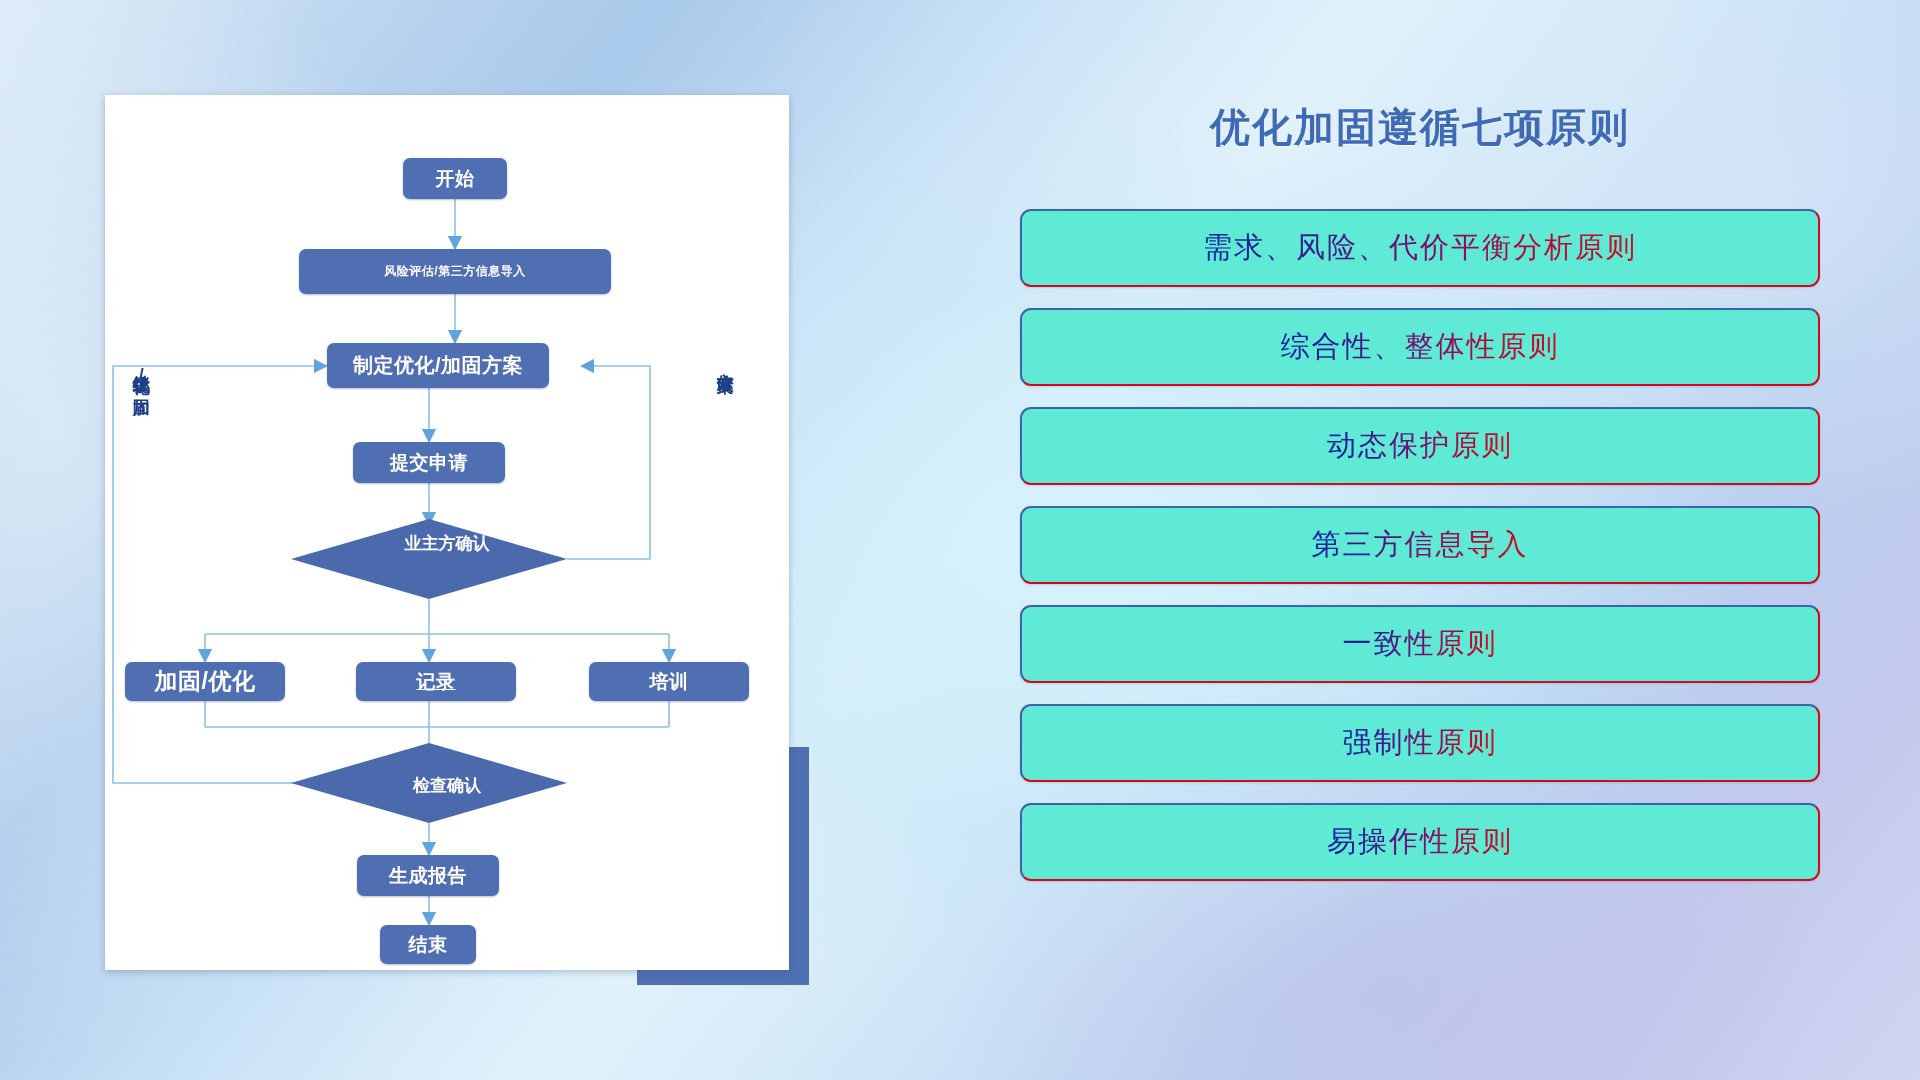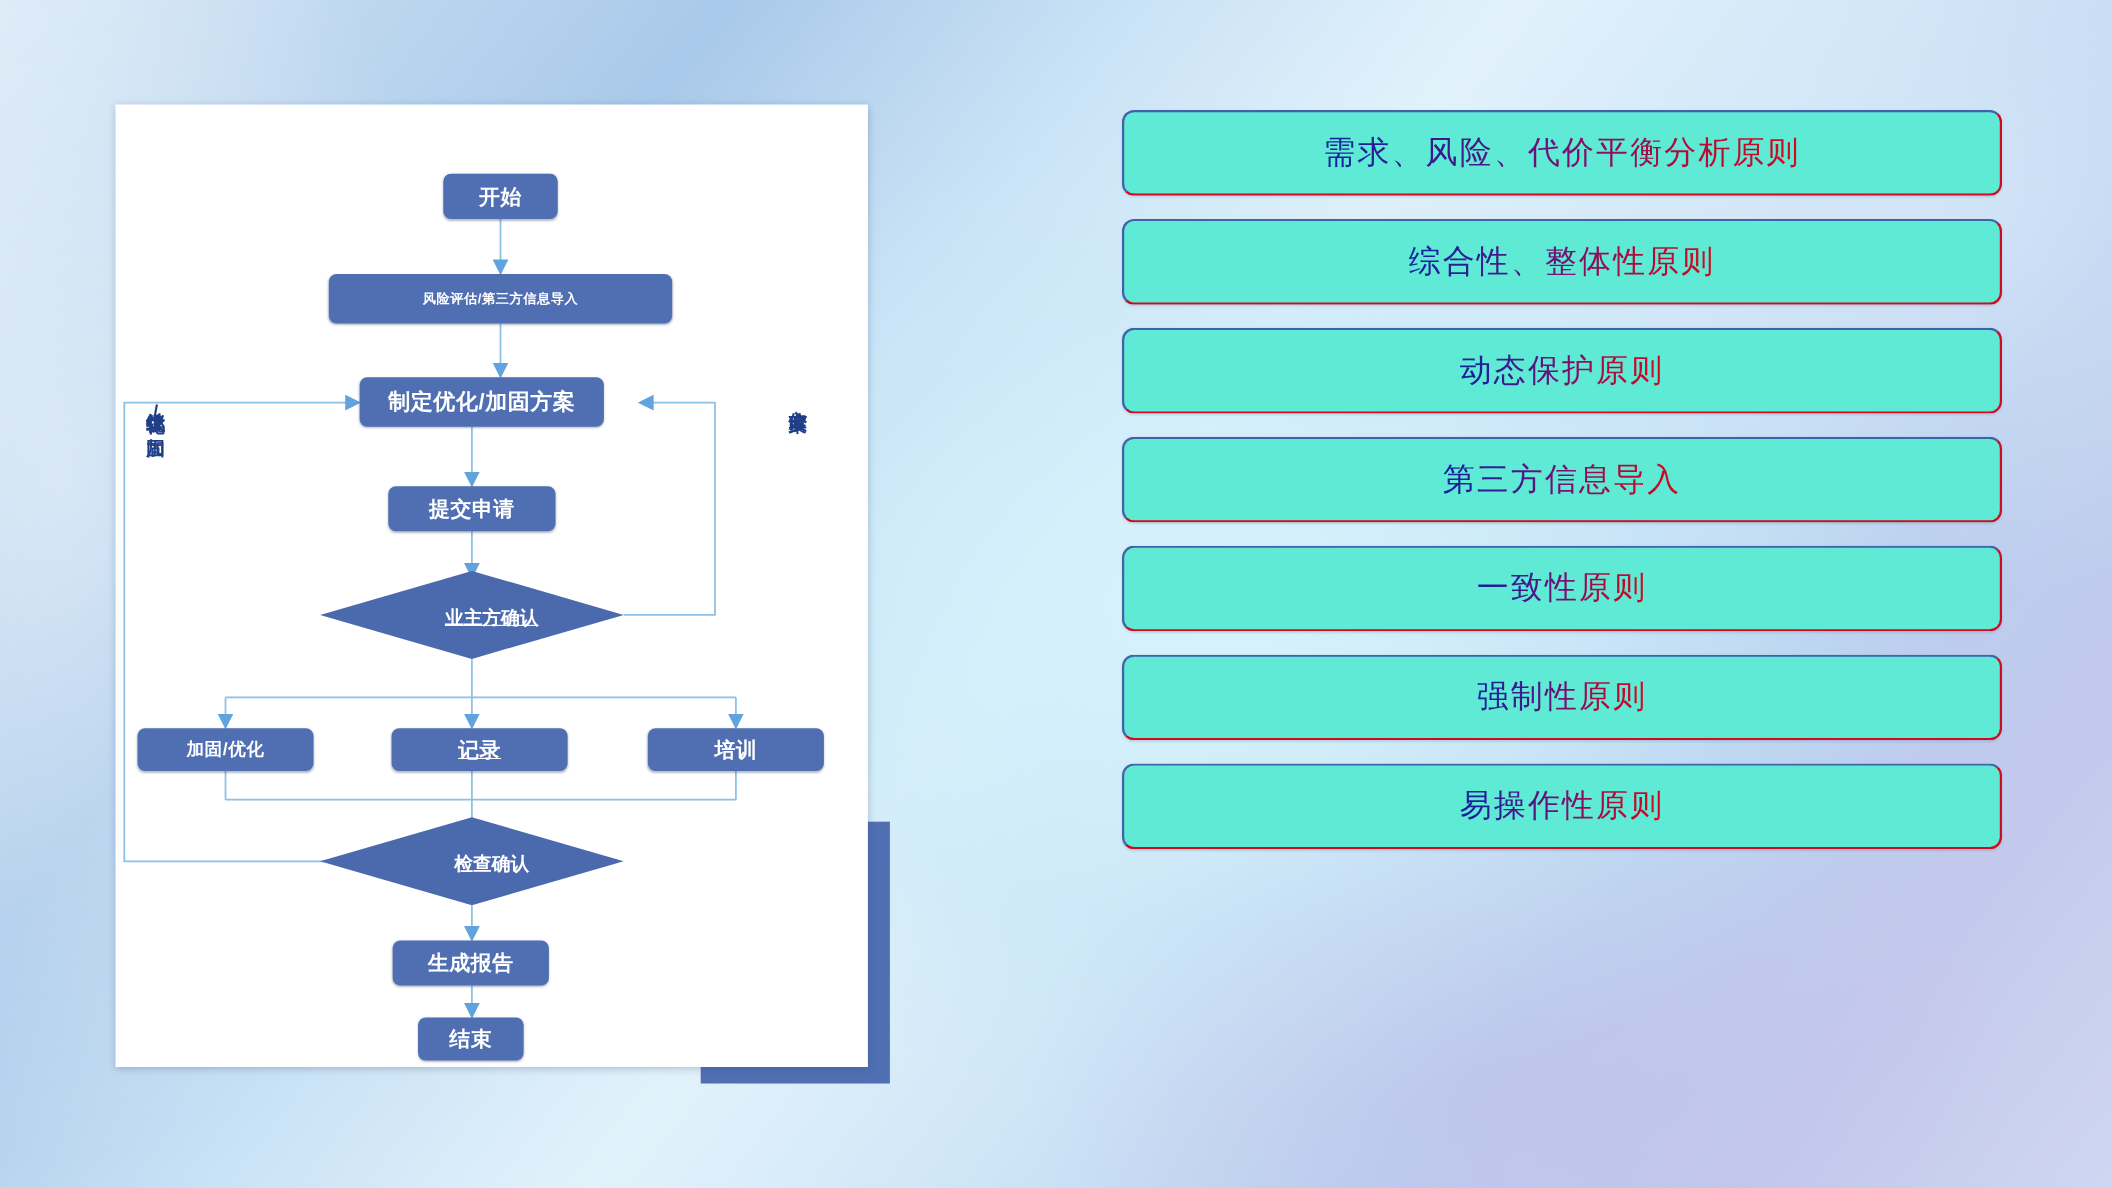--- a/index.html
+++ b/index.html
@@ -26,21 +26,21 @@
   .flow svg{position:absolute;left:0;top:0;}
 
   .node{position:absolute;background:#4f6fb2;color:#fff;border-radius:7px;
         display:flex;align-items:center;justify-content:center;
         font-weight:bold;letter-spacing:.5px;
         box-shadow:0 1px 2px rgba(40,60,100,.35);}
   .node.n-start{left:298px;top:63px;width:104px;height:41px;font-size:19px;text-align:center;}
   .node.n-risk{left:194px;top:154px;width:312px;height:45px;font-size:12px;}
   .node.n-plan{left:222px;top:248px;width:222px;height:45px;font-size:20px;}
   .node.n-submit{left:248px;top:347px;width:152px;height:41px;font-size:19px;}
-  .node.n-reinforce{left:20px;top:567px;width:160px;height:39px;font-size:16px;}
+  .node.n-reinforce{left:20px;top:567px;width:160px;height:39px;font-size:23px;}
   .node.n-record{left:251px;top:567px;width:160px;height:39px;font-size:19px;text-decoration:underline;}
   .node.n-train{left:484px;top:567px;width:160px;height:39px;font-size:19px;}
   .node.n-report{left:252px;top:760px;width:142px;height:41px;font-size:19px;}
   .node.n-end{left:275px;top:830px;width:96px;height:39px;font-size:19px;}
 
   .dia-label{position:absolute;color:#fff;font-weight:bold;font-size:17px;
              width:100%;text-align:center;}
   .vlabel{position:absolute;writing-mode:vertical-rl;text-orientation:upright;
           color:#1f3f86;font-weight:bold;font-size:17px;line-height:1.05;
           letter-spacing:1px;}
@@ -106,39 +106,40 @@
 
         <line x1="324" y1="728" x2="324" y2="754" marker-end="url(#ah)"></line>
 
         <line x1="324" y1="801" x2="324" y2="824" marker-end="url(#ah)"></line>
       </g>
 
       <polygon points="324,424 462,464 324,504 186,464" fill="#4b69ad"></polygon>
       <polygon points="324,648 462,688 324,728 186,688" fill="#4b69ad"></polygon>
     </svg>
 
-    <div class="dia-label" style="top:455px;left:0;text-decoration:underline;">业主方确认</div>
+    <div class="dia-label" style="top:437px;left:0;">业主方确认</div>
     <div class="dia-label" style="top:679px;left:0;">检查确认</div>
 
     <div class="node n-start">开始</div>
     <div class="node n-risk">风险评估/第三方信息导入</div>
     <div class="node n-plan">制定优化/加固方案</div>
     <div class="node n-submit">提交申请</div>
     <div class="node n-reinforce">加固/优化</div>
     <div class="node n-record">记录</div>
     <div class="node n-train">培训</div>
     <div class="node n-report">生成报告</div>
     <div class="node n-end">结束</div>
 
     <div class="vlabel l-left">继续优化/加固</div>
     <div class="vlabel l-right">方案修改</div>
   </div>
 </div>
 
 <div class="panel">
+  <h1 class="panel-title">优化加固遵循七项原则</h1>
 
   <div class="plist">
     <div class="pbox">
         <span class="ptext">需求、风险、代价平衡分析原则</span>
       </div>
     <div class="pbox">
         <span class="ptext">综合性、整体性原则</span>
       </div>
     <div class="pbox">
         <span class="ptext">动态保护原则</span>

